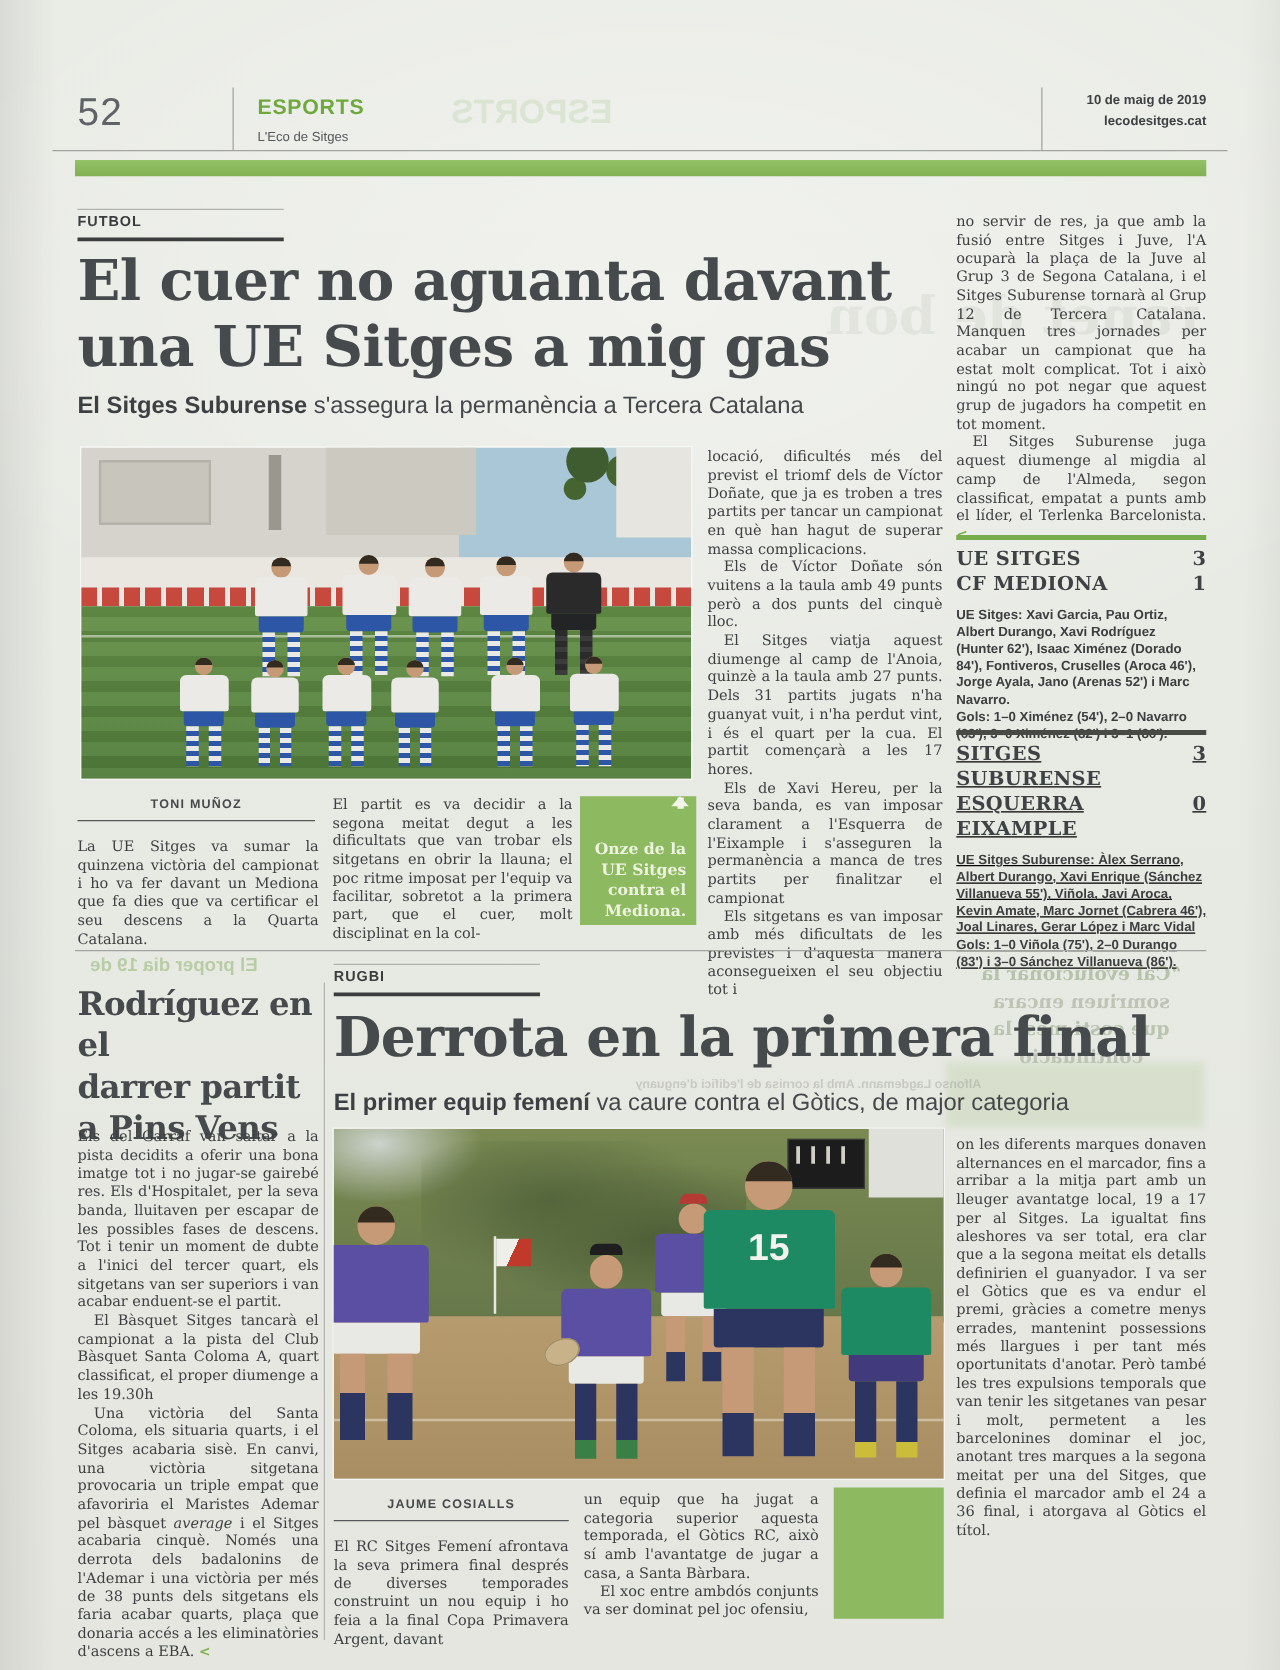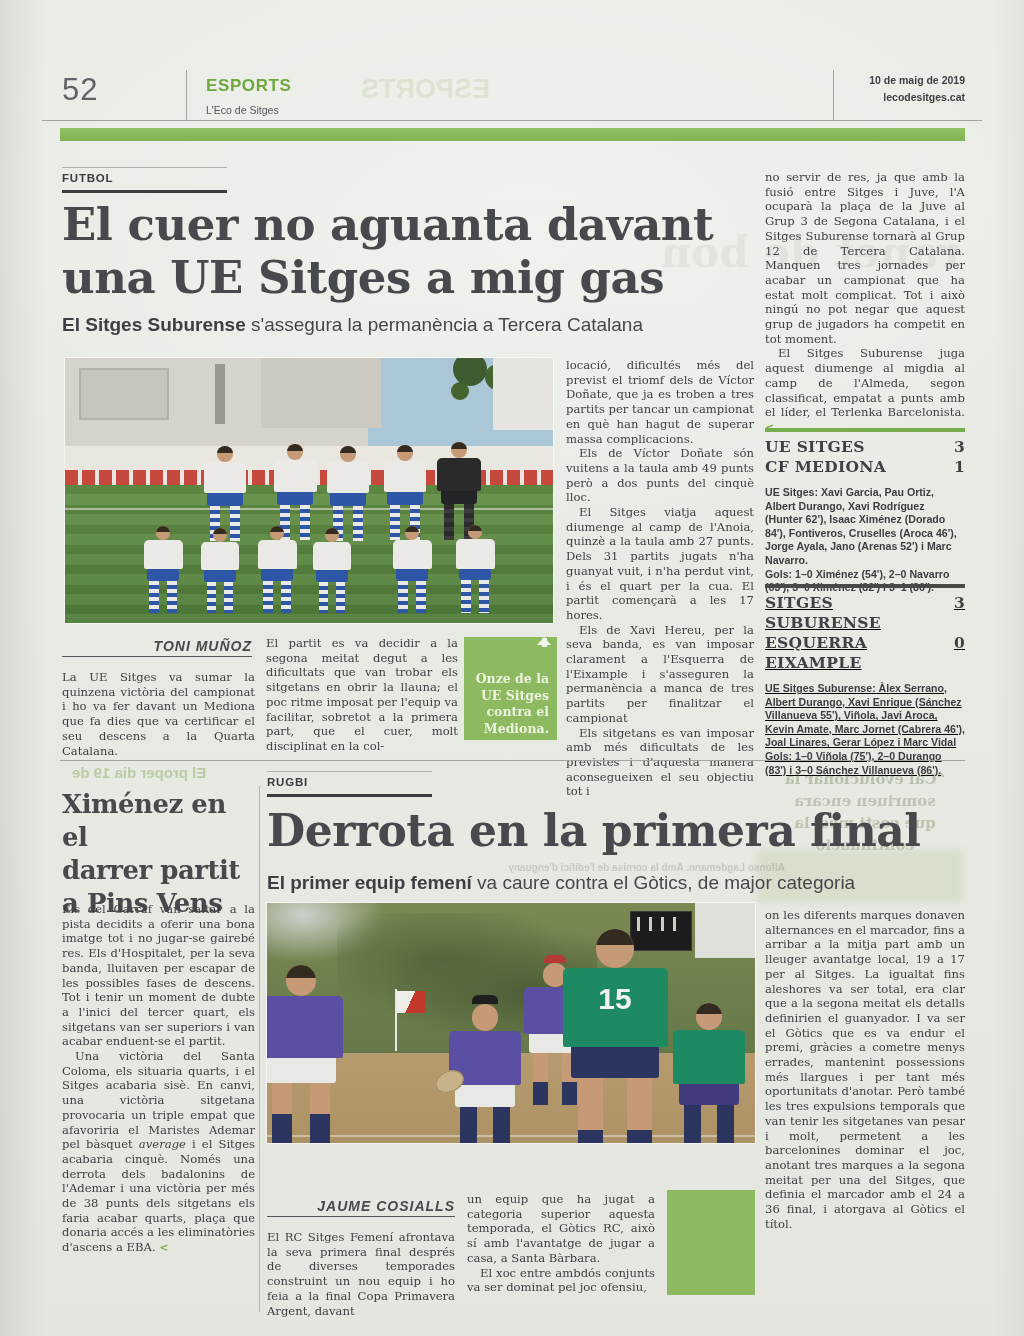--- a/index.html
+++ b/index.html
@@ -36,21 +36,21 @@
   .subhead b{font-weight:bold;color:#3d4042;}
 
   
   .bodytxt{font-family:"DejaVu Serif",serif;font-size:11.6px;line-height:14.7px;
            color:#3d3f41;text-align:justify;}
   .bodytxt p{margin:0;}
   .bodytxt p.ind{text-indent:13px;}
   .endmark{color:#79af49;font-weight:bold;font-family:"DejaVu Sans",sans-serif;font-size:11px;}
 
   
-  .credit{font-size:14px;font-weight:bold;color:#47494b;letter-spacing:1px;text-align:right;font-style:italic;}
+  .credit{font-size:10px;font-weight:bold;color:#47494b;letter-spacing:1px;text-align:center;}
 
   
   .scorebox .teams{font-family:"DejaVu Serif",serif;font-weight:bold;color:#3f4244;
      font-size:15.5px;line-height:20px;letter-spacing:.3px;}
   .team-row{display:flex;justify-content:space-between;}
   .scorebox .details{font-size:10.6px;line-height:13.6px;font-weight:bold;color:#3c3e40;margin-top:9px;}
   .bt-green{border-top:4px solid #77ad4c;}
   .bt-dark{border-top:4px solid #484a45;text-decoration:underline;}
 
   
@@ -318,40 +318,41 @@
 
   <div class="ghost" style="left:72px;top:764px;font-size:15px;color:#76a349;opacity:.4;filter:blur(.4px);">El proper dia 19 de</div>
   <div class="ghost" style="left:770px;top:770px;font-size:15px;font-family:'DejaVu Serif',serif;color:#5f7a45;opacity:.35;width:190px;text-align:center;">“Cal evolucionar la</div>
   <div class="ghost" style="left:770px;top:792px;font-size:15px;font-family:'DejaVu Serif',serif;color:#66704f;opacity:.3;width:190px;text-align:center;">somriuen encara</div>
   <div class="ghost" style="left:770px;top:814px;font-size:15px;font-family:'DejaVu Serif',serif;color:#5f7a45;opacity:.33;width:190px;text-align:center;">que costi més, la</div>
   <div class="ghost" style="left:770px;top:836px;font-size:15px;font-family:'DejaVu Serif',serif;color:#66704f;opacity:.28;width:190px;text-align:center;">continuació</div>
   <div class="ghost-block" style="left:757px;top:850px;width:206px;height:52px;background:rgba(138,180,94,.16);"></div>
   <div class="ghost" style="left:455px;top:862px;font-size:10px;color:#6b6d65;opacity:.25;width:330px;">Alfonso Lagdemann. Amb la cornisa de l'edifici d'enguany</div>
 
   <div class="abs headline h-basket" style="left:62px;top:788px;width:197px;">
-    <div>Ximénez en el</div>
+    <div>Rodríguez en el</div>
     <div>darrer partit</div>
     <div>a Pins Vens</div>
   </div>
   <div class="abs bodytxt" style="left:62px;top:902px;width:193px;">
     <p>Els del Garraf van saltar a la pista decidits a oferir una bona imatge tot i no jugar-se gairebé res. Els d'Hospitalet, per la seva banda, lluitaven per escapar de les possibles fases de descens. Tot i tenir un moment de dubte a l'inici del tercer quart, els sitgetans van ser superiors i van acabar enduent-se el partit.</p>
+    <p class="ind">El Bàsquet Sitges tancarà el campionat a la pista del Club Bàsquet Santa Coloma A, quart classificat, el proper diumenge a les 19.30h</p>
     <p class="ind"><span>Una victòria del Santa Coloma, els situaria quarts, i el Sitges acabaria sisè. En canvi, una victòria sitgetana provocaria un triple empat que afavoriria el Maristes Ademar pel bàsquet </span><i>average</i><span> i el Sitges acabaria cinquè. Només una derrota dels badalonins de l'Ademar i una victòria per més de 38 punts dels sitgetans els faria acabar quarts, plaça que donaria accés a les eliminatòries d'ascens a EBA. </span><span class="endmark">&lt;</span></p>
   </div>
   <div class="abs vrule" style="left:259px;top:786px;height:526px;background:#b3b5b0;"></div>
 
   <div class="abs kicker-top" style="left:267px;top:771px;width:165px;"></div>
   <div class="abs kicker" style="left:267px;top:776px;">RUGBI</div>
   <div class="abs kicker-bot" style="left:267px;top:794px;width:165px;"></div>
 
   <div class="abs headline h-rugby" style="left:267px;top:806px;width:660px;">Derrota en la primera final</div>
   <div class="abs subhead" style="left:267px;top:872px;width:670px;font-size:19px;">
     <b>El primer equip femení</b><span> va caure contra el Gòtics, de major categoria</span>
   </div>
 
-  <div class="abs photo" style="left:267px;top:903px;width:488px;height:240px;">
+  <div class="abs photo" style="left:267px;top:903px;width:488px;height:280px;">
     <div class="abs" style="left:0;top:0;width:488px;height:155px;background:linear-gradient(180deg,#7a8a52 0,#66774a 100%);"></div>
     <div class="abs" style="left:0;top:0;width:120px;height:60px;background:radial-gradient(ellipse at 30% 20%,#ccd3cd 0,rgba(204,211,205,0) 70%);"></div>
     <div class="abs" style="left:70px;top:10px;width:260px;height:120px;background:radial-gradient(ellipse at 40% 40%,#55663c 0,rgba(85,102,60,0) 60%),radial-gradient(ellipse at 75% 65%,#4c5d36 0,rgba(76,93,54,0) 55%);"></div>
     <div class="abs" style="left:428px;top:0;width:60px;height:55px;background:#dfe0da;"></div>
     <div class="abs" style="left:363px;top:8px;width:62px;height:40px;background:#1c1c1c;box-shadow:inset 0 0 0 1px #3a3a3a;"></div>
     <div class="abs" style="left:370px;top:14px;width:3px;height:14px;background:#cfcfc5;box-shadow:12px 0 0 #cfcfc5, 24px 0 0 #cfcfc5, 36px 0 0 #cfcfc5;"></div>
     <div class="abs" style="left:0;top:150px;width:488px;height:130px;background:linear-gradient(180deg,#b69b6e 0,#a98e63 100%);"></div>
     <div class="abs" style="left:0;top:232px;width:488px;height:2px;background:rgba(245,245,235,.45);"></div>
     <div class="abs" style="left:128px;top:86px;width:2px;height:62px;background:#e8e8e2;"></div>
     <div class="abs" style="left:130px;top:88px;width:28px;height:22px;background:linear-gradient(115deg,#efefe9 0 48%,#c0392b 48%);"></div>

